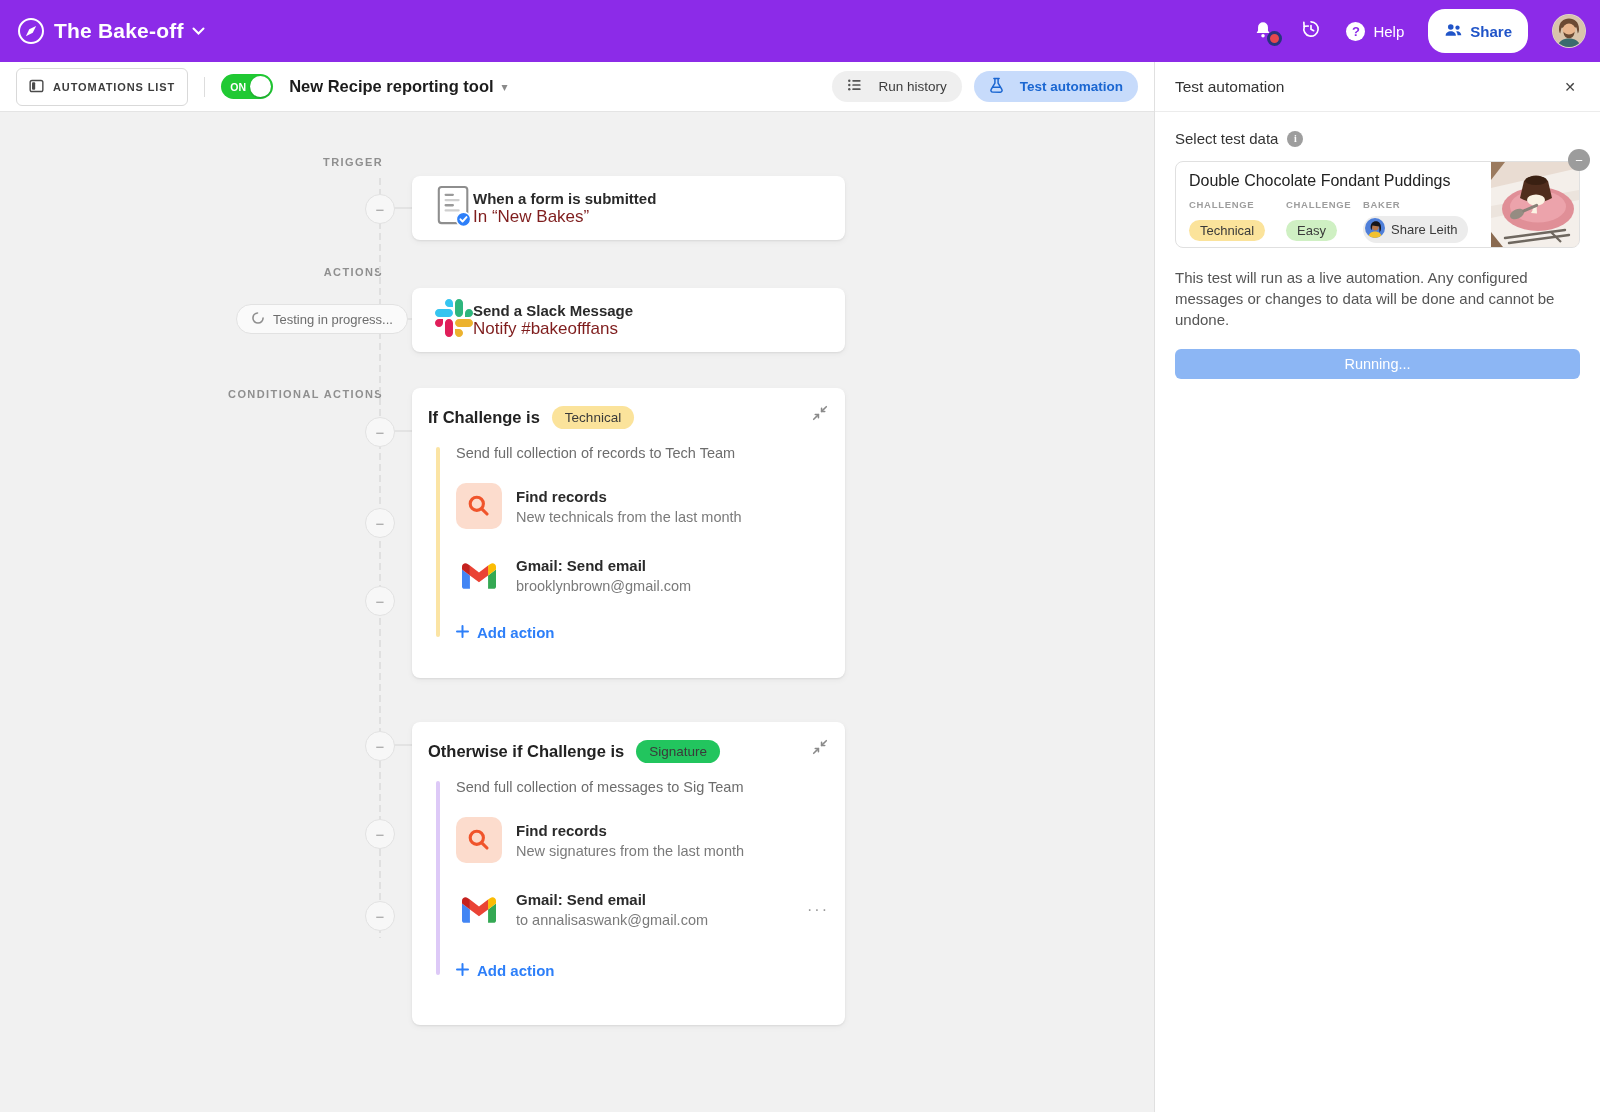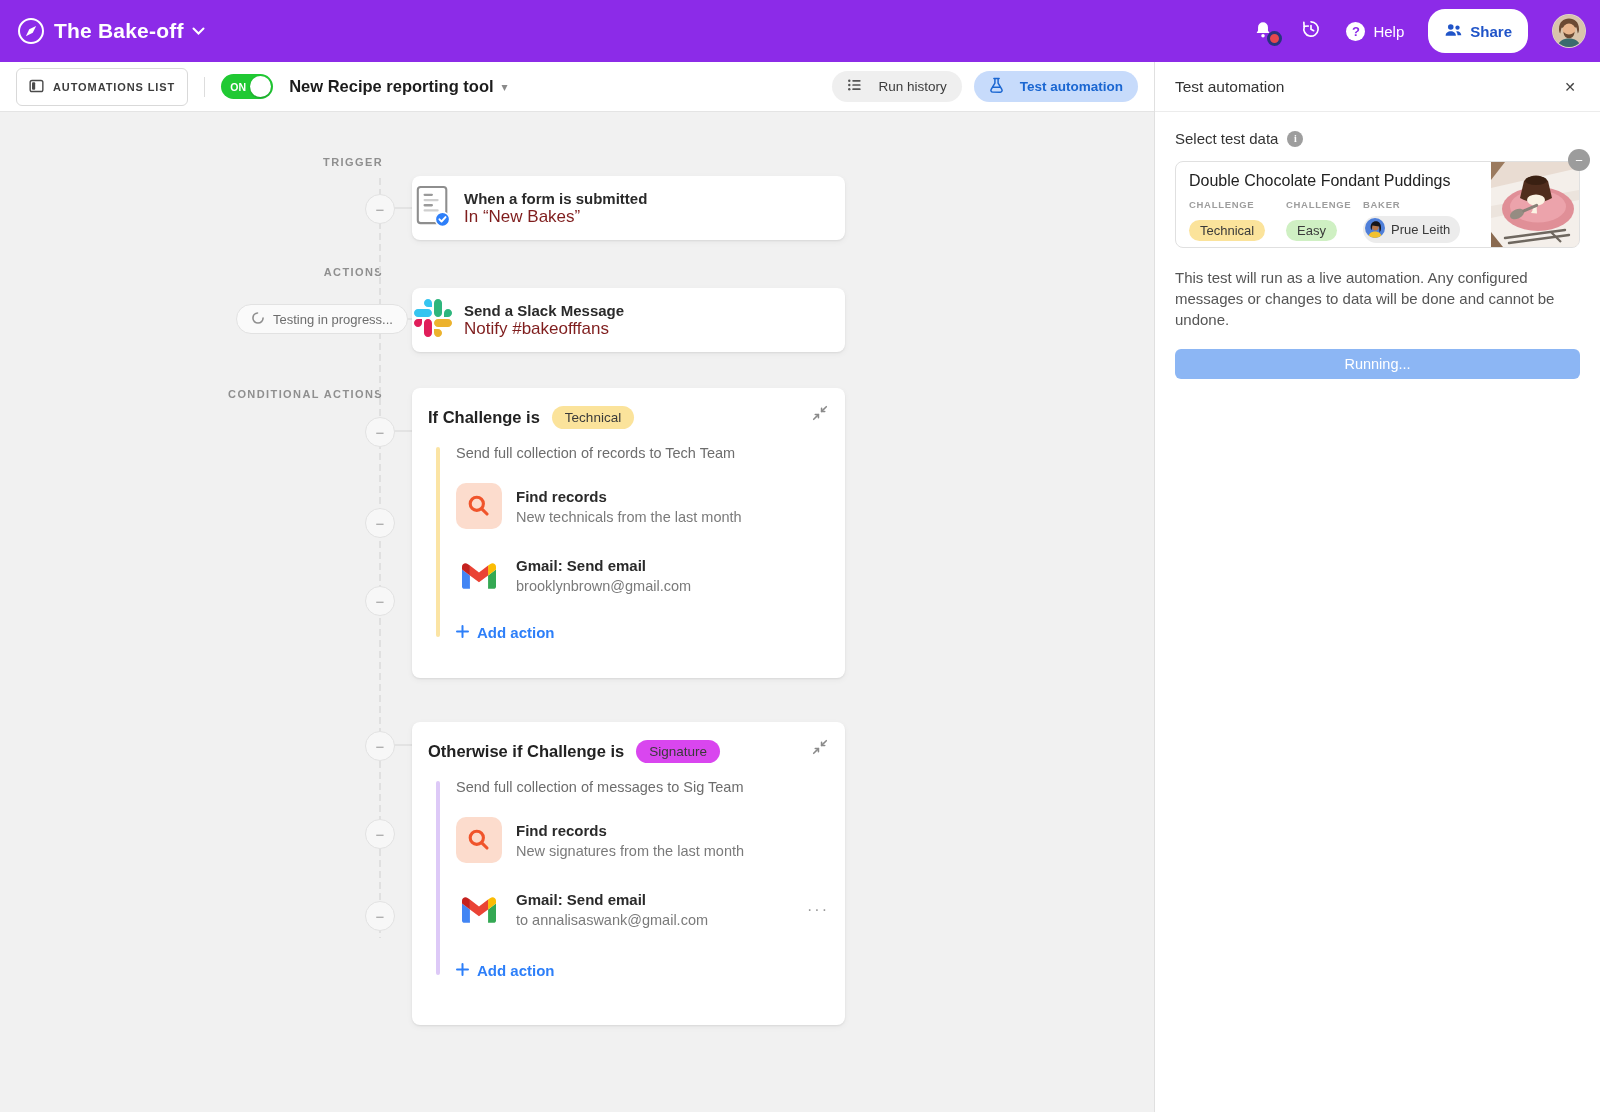--- a/index.html
+++ b/index.html
@@ -37,30 +37,30 @@
   .testauto-btn{background:#c7dbfb;color:#1a66d1;font-weight:600}
 
   
   .sec-label{position:absolute;left:180px;width:203px;text-align:right;font-size:11px;font-weight:700;letter-spacing:1.4px;color:#8f8f8f}
   .rail{position:absolute;left:379px;top:178px;width:2px;height:760px;background:repeating-linear-gradient(180deg,#e0e0e0 0 7px,transparent 7px 11px)}
   .conn{position:absolute;height:2px;background:#e3e3e3}
   .node{position:absolute;left:365px;width:30px;height:30px;border-radius:50%;background:#f7f7f7;border:1px solid #e2e2e2;color:#9b9b9b;font-size:15px;display:flex;align-items:center;justify-content:center;cursor:pointer;z-index:2}
   .testing-pill{position:absolute;left:236px;top:304px;height:30px;display:inline-flex;align-items:center;gap:8px;padding:0 14px;background:#fafafa;border:1px solid #e2e2e2;border-radius:15px;color:#6d6d6d;font-size:13px;z-index:2}
 
   .fcard{position:absolute;left:412px;width:433px;background:#fff;border-radius:8px;box-shadow:0 1px 2px rgba(0,0,0,.07),0 2px 6px rgba(0,0,0,.05);z-index:3}
-  .simple-card{display:flex;align-items:center;gap:12px;padding:0 2px;cursor:pointer}
+  .simple-card{display:flex;align-items:center;gap:0;padding:0 23px;cursor:pointer}
   .card-title{font-size:15px;font-weight:700;color:#2a2a2a}
   .card-sub{font-size:17px;color:#7f1d1d;margin-top:0}
 
   .cond{padding:18px 16px 16px 16px;cursor:default}
   .cond-head{display:flex;align-items:center;gap:12px}
   .cond-title{font-size:16.5px;font-weight:700;color:#222}
   .pill{border-radius:999px;padding:4px 13px;font-size:13.5px;color:#3a3a3a}
   .pill-technical{background:#fbe39b}
-  .pill-signature{background:#d946ef}
+  .pill-signature{background:#22c55e}
   .pill-easy{background:#cff0c3}
   .collapse-btn{position:absolute;top:16px;right:14px;width:20px;height:20px;cursor:pointer}
   .cond-body{position:relative;margin-top:16px}
   .vbar{position:absolute;left:8px;top:2px;bottom:4px;width:4px;border-radius:2px}
   .vbar-yellow{background:#fbe4a4}
   .vbar-purple{background:#ddc9f7}
   .cond-content{margin-left:28px}
   .cond-desc{font-size:14.5px;color:#6d6d6d}
   .step{display:flex;align-items:center;gap:14px;margin-top:22px;cursor:pointer}
   .step2{margin-top:28px}
@@ -414,21 +414,21 @@
                             <circle cx="10" cy="10" r="10"></circle>
                           </clipPath>
                         </defs>
                         <g clip-path="url(#bc)">
                           <rect width="20" height="20" fill="#4f7fd9"></rect>
                           <path d="M3 20c.5-4.5 3.5-6.5 7-6.5s6.5 2 7 6.5z" fill="#f2c12e"></path>
                           <circle cx="10.4" cy="9" r="3.4" fill="#b5764a"></circle>
                           <path d="M5.8 10.5C5 5.5 8 3.2 10.8 3.2c3.4 0 5.6 2.6 5.2 7.5-.2 2.6-1.4 3.8-1.4 3.8l-.4-6-6.8-1-.8 4.6s-.6-.6-.8-1.6z" fill="#15151b"></path>
                         </g>
                       </svg></span>
-                    <span>Prue Leith</span>
+                    <span>Share Leith</span>
                   </span></span>
             </div>
           </div>
           <div class="rec-img">
             <svg width="88" height="85" viewBox="0 0 88 85" preserveAspectRatio="none">
                 <rect width="88" height="85" fill="#e9dcd2"></rect>
                 <path d="M0 26L88 6v79H0z" fill="#f4efea"></path>
                 <path d="M0 44l88-16v10L0 56z" fill="#ece4dd"></path>
                 <path d="M0 0h14L0 18z" fill="#9b7a5e"></path>
                 <ellipse cx="47" cy="47" rx="36" ry="22" fill="#e08f97"></ellipse>

